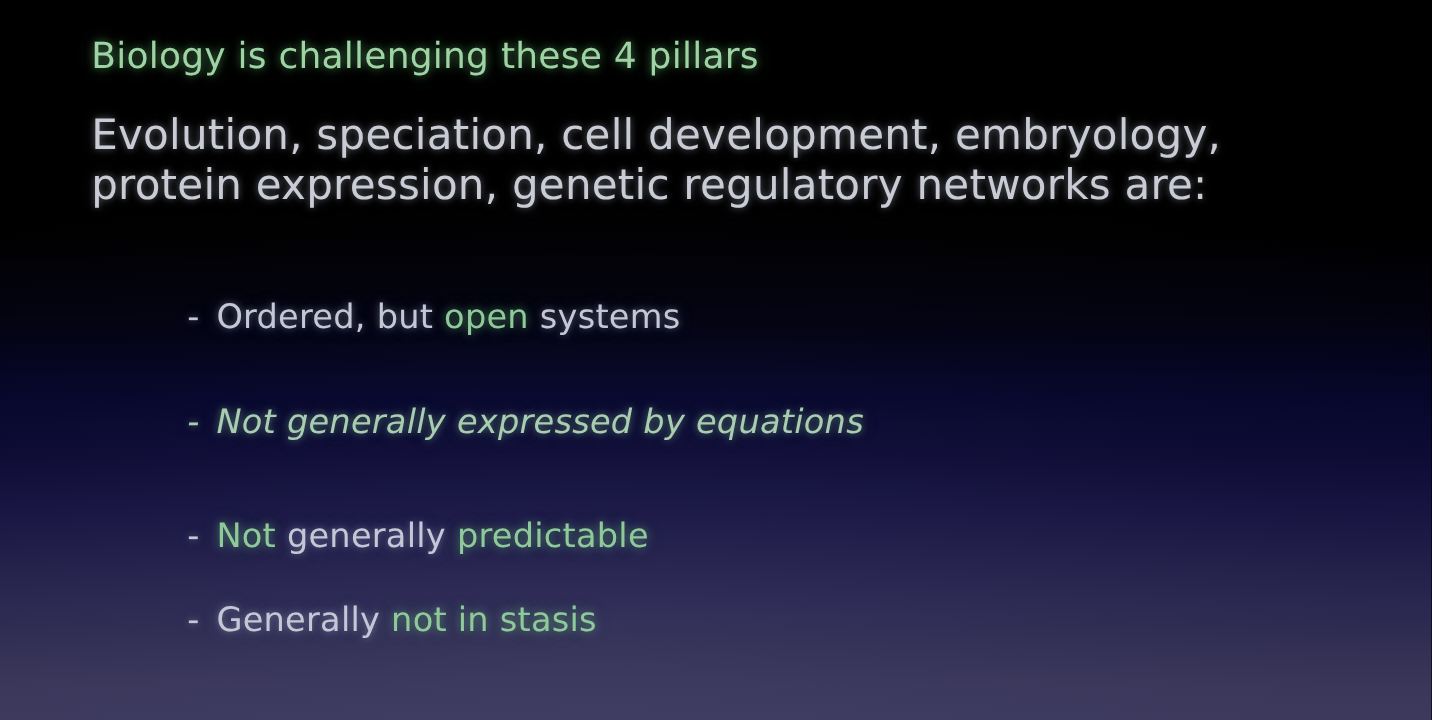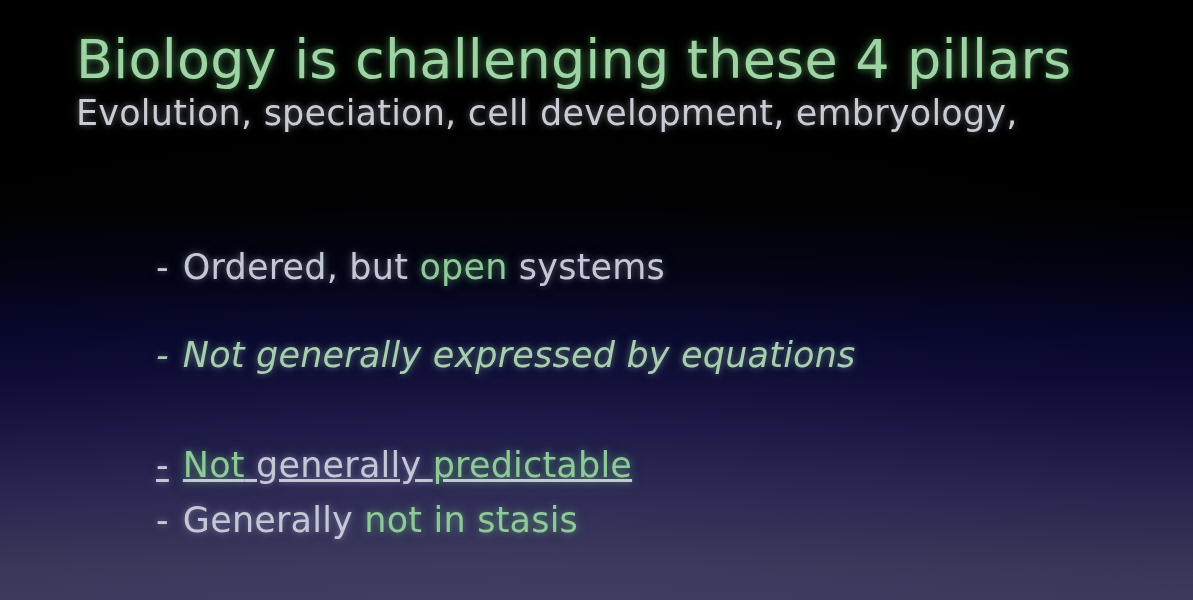--- a/index.html
+++ b/index.html
@@ -44,21 +44,21 @@
   .txt {
     position: absolute;
     white-space: nowrap;
     letter-spacing: 0.2px;
   }
 
   
   #title {
     left: 76px;
     top: 33px;
-    font-size: 54px;
+    font-size: 30px;
     line-height: 1.0;
     font-weight: 400;
     color: #9ed4a4;
     text-shadow: 0 0 7px rgba(120,200,130,0.55),
                  0 0 16px rgba(80,160,95,0.30);
   }
 
   
   #subtitle {
     left: 76px;
@@ -68,21 +68,21 @@
     font-weight: 400;
     color: #c9ccd4;
     text-shadow: 0 0 6px rgba(190,195,210,0.45),
                  0 0 14px rgba(130,135,155,0.22);
   }
   #subtitle .sub-line { display: block; }
 
   
   .bullet {
     left: 156px;
-    font-size: 35px;
+    font-size: 28px;
     line-height: 1.0;
     font-weight: 400;
     color: #c4c8d6;
     text-shadow: 0 0 6px rgba(185,192,215,0.45),
                  0 0 15px rgba(120,128,165,0.25);
   }
   .bullet .dash { margin-right: 14px; }
   .bullet .hl {
     color: #8fc99a;
     text-shadow: 0 0 7px rgba(120,200,135,0.55),
@@ -90,34 +90,35 @@
   }
   
   .bullet.green {
     color: #a8cdb0;
     text-shadow: 0 0 6px rgba(150,205,165,0.50),
                  0 0 15px rgba(90,160,110,0.25);
   }
 
   #bullet-1 { top: 250px; }
   #bullet-2 { top: 338px; font-style: italic; }
-  #bullet-3 { top: 448px; text-decoration: underline; }
+  #bullet-3 { top: 433px; }
   #bullet-4 { top: 503px; }
 </style>
 </head>
 <body>
 
 <div id="slide">
 
   <div id="vignette"></div>
 
   <div class="txt" id="title">Biology is challenging these 4 pillars</div>
 
   <div class="txt" id="subtitle">
     <span class="sub-line">Evolution, speciation, cell development, embryology,</span>
+    <span class="sub-line">protein expression, genetic regulatory networks are:</span>
   </div>
 
   <div class="txt bullet" id="bullet-1">
     <span class="dash">-</span><span><span>Ordered, but </span><span class="hl">open</span><span> systems</span></span>
   </div>
 
   <div class="txt bullet green" id="bullet-2">
     <span class="dash">-</span><span><span>Not generally expressed by equations</span></span>
   </div>
 

